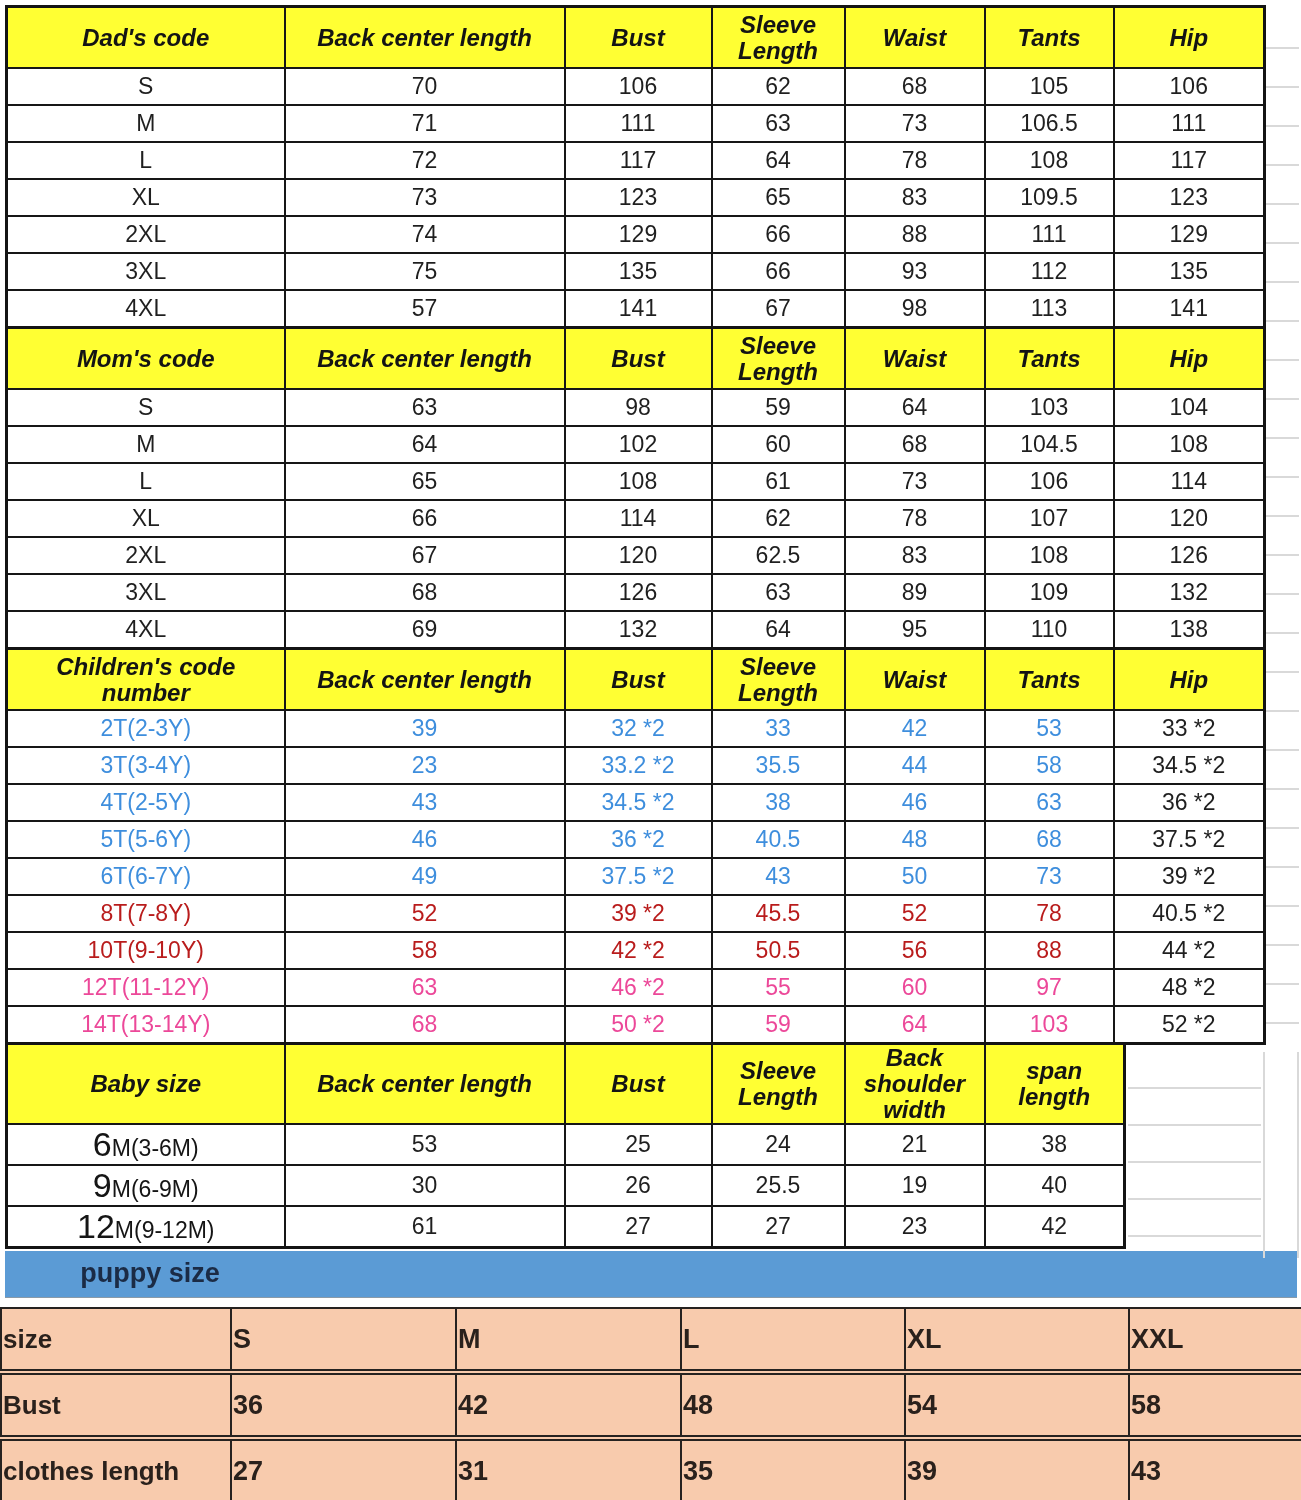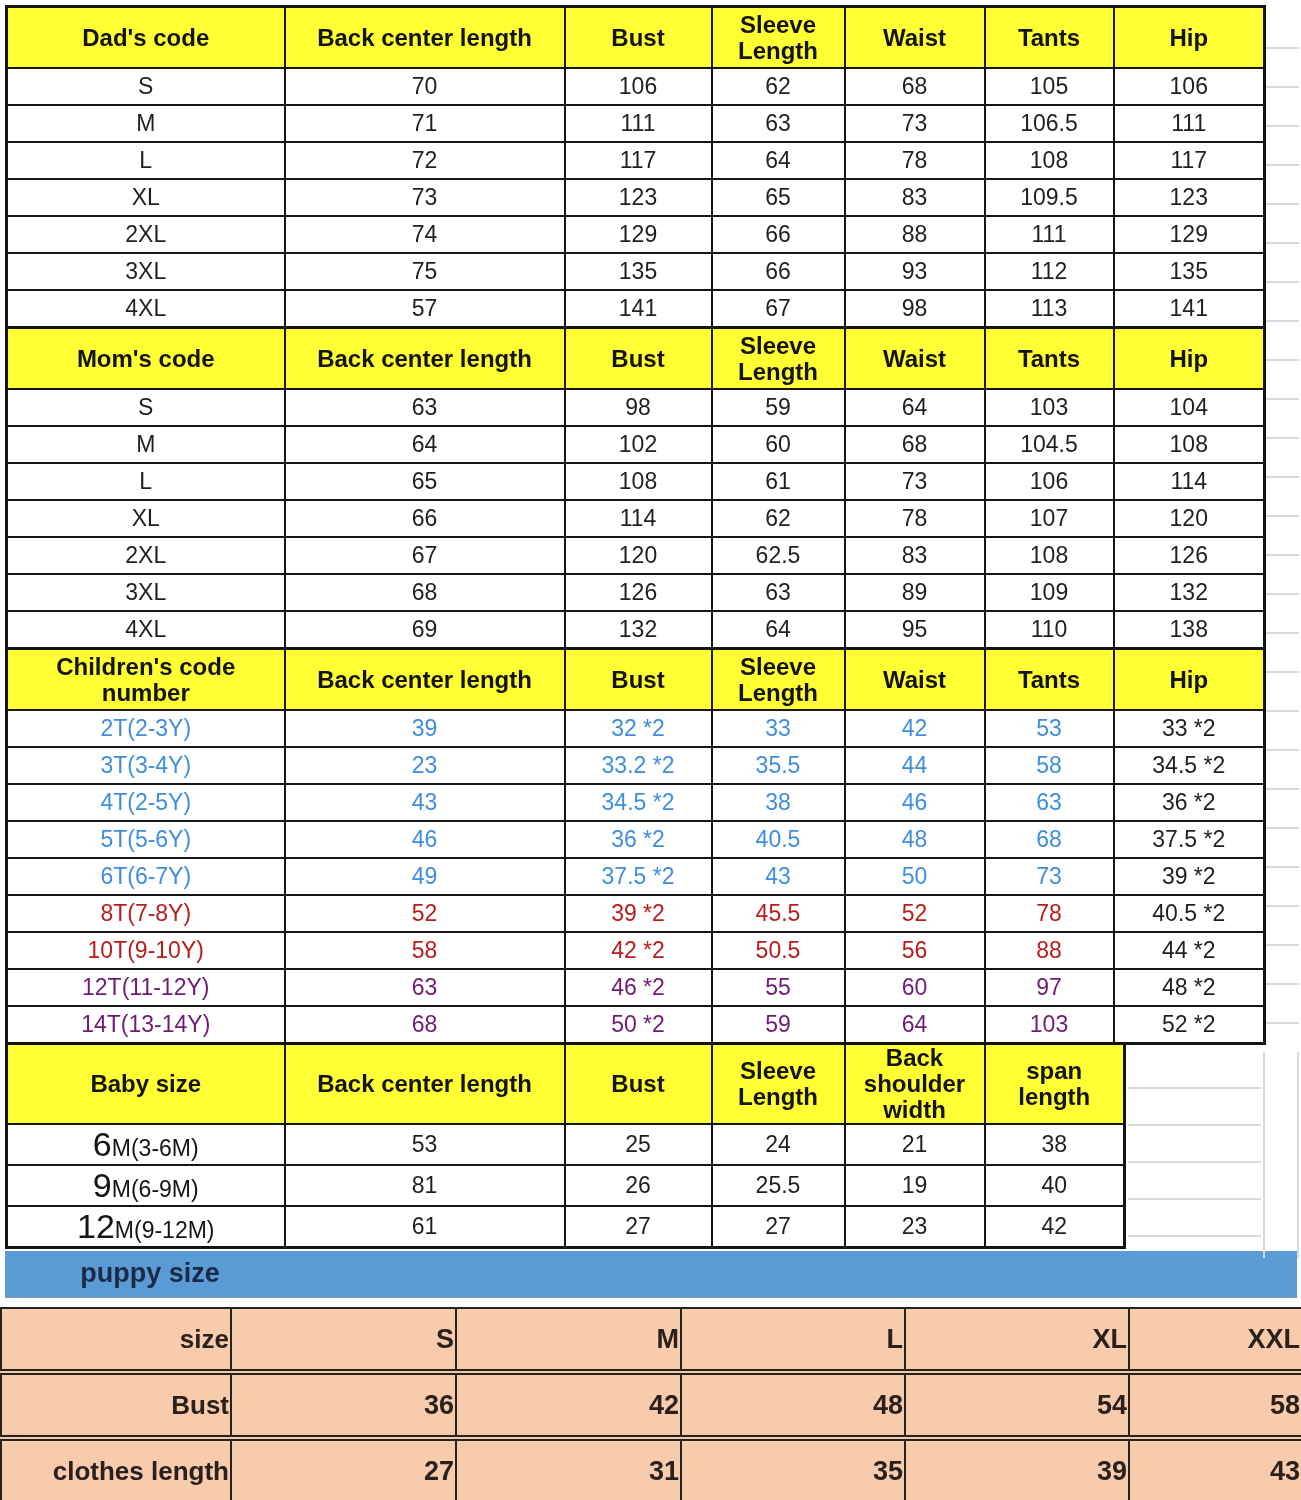--- a/index.html
+++ b/index.html
@@ -9,31 +9,31 @@
     -webkit-font-smoothing:antialiased;
   }
   .sheet{position:absolute;left:5px;top:5px;}
   table.size{border-collapse:collapse;table-layout:fixed;border:3px solid #141414;}
   table.size.w-full{width:1258px;}
   table.size.w-baby{width:1118px;}
   .sheet table + table{margin-top:-3px;}
   table.size th{
     background:#ffff33;border:2px solid #161616;height:59px;
     font-size:24px;font-weight:bold;color:#141414;text-align:center;
-    white-space:pre-line;line-height:1.08;padding:0 2px;overflow:hidden;
+    white-space:pre-line;line-height:1.08;padding:0 2px;overflow:hidden;font-style:italic;
   }
   table.size td{
     border:2px solid #161616;height:35px;text-align:center;
     font-size:23px;font-weight:normal;padding:0 2px;overflow:hidden;background:#ffffff;
   }
   
   col.c1{width:278px;} col.c2{width:280px;} col.c3{width:147px;}
   col.c4{width:133px;} col.c5{width:140px;} col.c6{width:129px;} col.c7{width:151px;}
   col.b6{width:140px;}
-  td.black{color:#1f1f1f;} td.blue{color:#3e8edd;} td.navy{color:#b91c1c;} td.red{color:#701a75;}
+  td.black{color:#1f1f1f;} td.blue{color:#3e8edd;} td.navy{color:#b91c1c;} td.red{color:#ec4899;}
   td.label-cell{text-align:left;padding-left:1px;font-size:24px;color:#151515;margin-top:32px;}
   .num-big{font-size:34px;font-weight:normal;letter-spacing:0px;}
   
   .blue-bar{
     margin-top:2px;width:1292px;height:46px;background:#5b9bd5;
     display:flex;align-items:center;border-bottom:1px solid #8a9aa8;
   }
   .blue-bar span{
     display:inline-block;width:290px;text-align:center;
     font-size:27px;font-weight:bold;color:#1b2b45;
@@ -42,21 +42,21 @@
   .puppy-wrap{position:absolute;left:0;top:1307px;width:1301px;height:193px;}
   table.puppy{
     border-collapse:collapse;table-layout:fixed;width:1301px;height:193px;
     border:2px solid #262220;background:#f8cbad;
   }
   col.p1{width:230px;} col.p2{width:225px;} col.p3{width:225px;}
   col.p4{width:224px;} col.p5{width:224px;} col.p6{width:173px;}
   table.puppy td{
     border-left:2px solid #262220;border-right:2px solid #262220;
     border-top:6px double #262220;border-bottom:6px double #262220;
-    background:#f8cbad;text-align:right;font-size:27px;font-weight:bold;color:#2a211c;
+    background:#f8cbad;text-align:left;font-size:27px;font-weight:bold;color:#2a211c;
     height:58px;
   }
   table.puppy tr:first-child td{border-top:2px solid #262220;}
   table.puppy tr:last-child td{border-bottom:2px solid #262220;}
   table.puppy td:first-child{font-weight:bold;font-size:26px;}
   
   .grid-right{
     position:absolute;left:1266px;top:10px;width:33px;height:1040px;
     background:repeating-linear-gradient(to bottom, transparent 0px, transparent 37px, #d9d9d9 37px, #d9d9d9 39px);
   }
@@ -383,21 +383,21 @@
         <tr>
           <td class="label-cell black"><span class="num-big">6</span><span>M(3-6M)</span></td>
           <td class="black">53</td>
           <td class="black">25</td>
           <td class="black">24</td>
           <td class="black">21</td>
           <td class="black">38</td>
         </tr>
         <tr>
           <td class="label-cell black"><span class="num-big">9</span><span>M(6-9M)</span></td>
-          <td class="black">81</td>
+          <td class="black">30</td>
           <td class="black">26</td>
           <td class="black">25.5</td>
           <td class="black">19</td>
           <td class="black">40</td>
         </tr>
         <tr>
           <td class="label-cell black"><span class="num-big">12</span><span>M(9-12M)</span></td>
           <td class="black">61</td>
           <td class="black">27</td>
           <td class="black">27</td>

